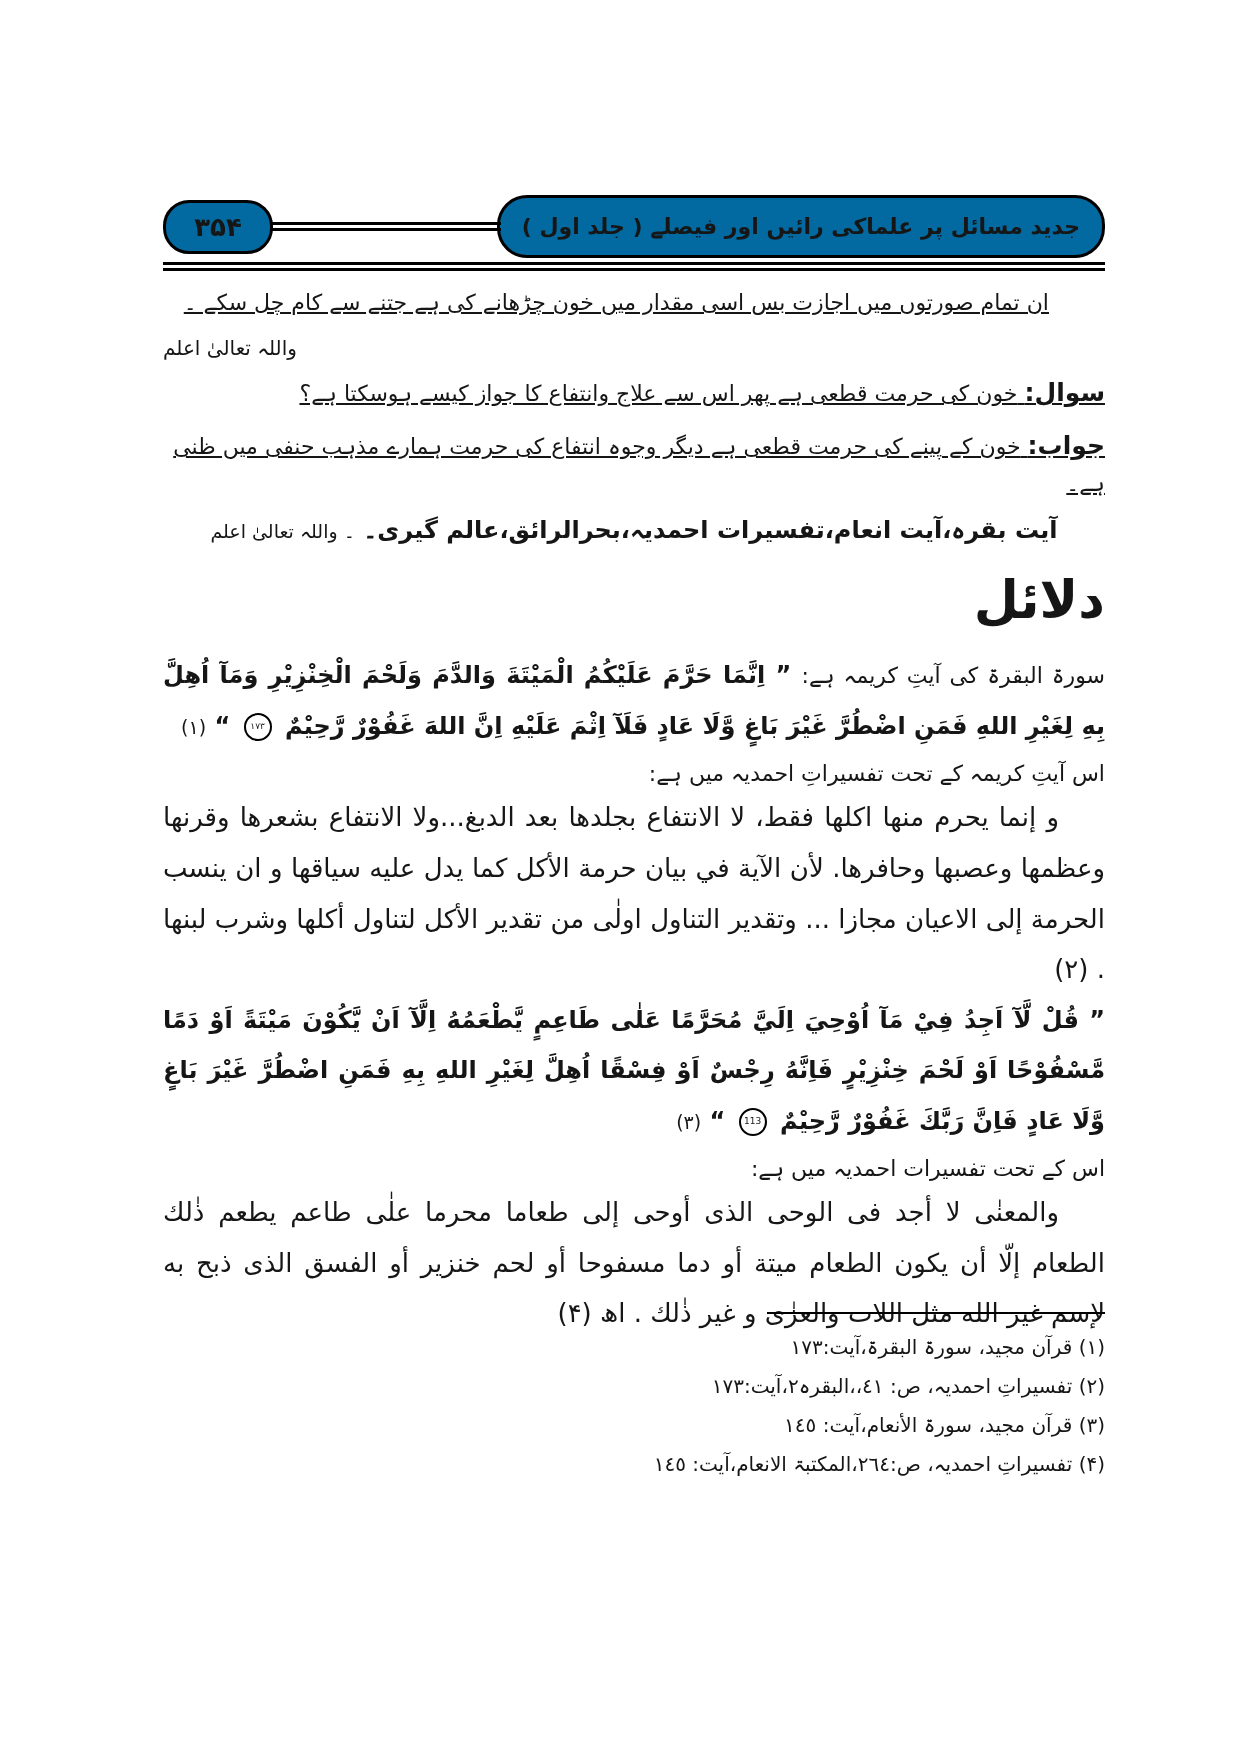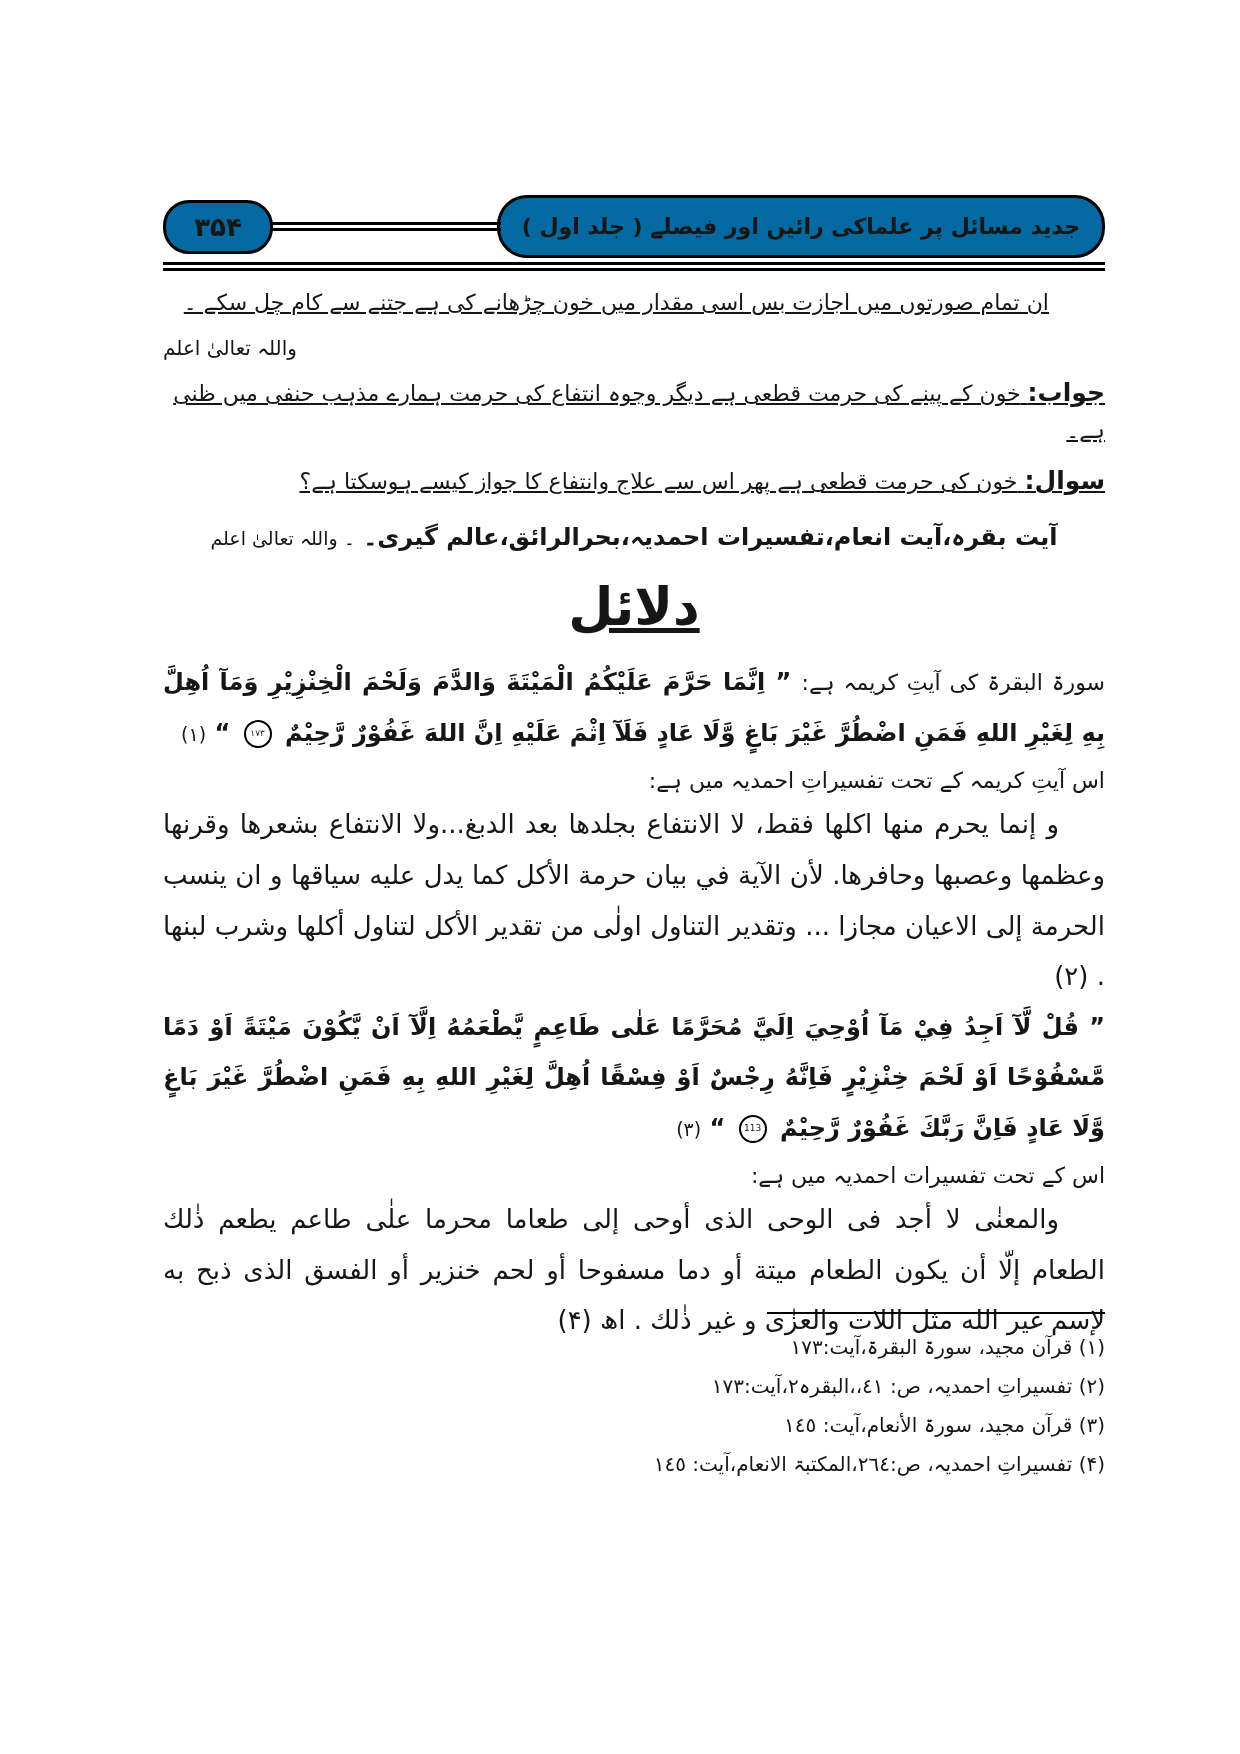--- a/index.html
+++ b/index.html
@@ -20,23 +20,23 @@
   .pill-number { min-width: 110px; text-align: center; font-size: 26px; font-weight: bold; padding: 9px 10px; border-radius: 26px; }
   .header-rule { height: 9px; border-top: 3px solid #000; border-bottom: 3px solid #000; box-sizing: border-box; margin-top: 4px; }
 
   
   .urdu { font-size: 22px; line-height: 1.6; text-align: right; text-decoration: underline; }
   .p1 { margin-top: 14px; padding-right: 56px; }
   .wallahu { text-align: left; font-size: 20px; margin-top: 16px; }
   .qa { margin-top: 13px; }
   .qa .label { font-weight: bold; font-size: 25px; }
   .qa .text { font-size: 22px; }
-  .refs { text-align: center; font-size: 24px; font-weight: bold; margin-top: 22px; }
+  .refs { text-align: center; font-size: 24px; font-weight: bold; margin-top: 15px; }
   .refs .small { font-size: 19px; font-weight: normal; }
-  .heading { text-align: center; font-size: 52px; font-weight: bold; margin: 26px 0 20px; text-decoration: underline; }
+  .heading { text-align: right; font-size: 52px; font-weight: bold; margin: 26px 0 20px; }
 
   .verse-block {
     font-size: 24px; font-weight: bold; line-height: 2.1;
     text-align: justify; text-align-last: right;
   }
   .verse-block .intro { font-weight: normal; font-size: 22px; }
   .verse-block .marker { font-weight: normal; font-size: 19px; }
   .ayah-circle {
     display: inline-flex; align-items: center; justify-content: center;
     width: 24px; height: 24px; border: 2px solid #000; border-radius: 50%;
@@ -70,27 +70,27 @@
       <div class="pill pill-number">
         <span>۳۵۴</span>
       </div>
     </div>
     <div class="header-rule"></div>
 
     <div class="urdu p1">ان تمام صورتوں میں اجازت بس اسی مقدار میں خون چڑھانے کی ہے جتنے سے کام چل سکے ۔</div>
     <div class="wallahu">واللہ تعالیٰ اعلم</div>
 
     <div class="urdu qa">
-      <span class="label">جواب:</span>
-      <span class="text">خون کے پینے کی حرمت قطعی ہے دیگر وجوہ انتفاع کی حرمت ہمارے مذہب حنفی میں ظنی ہے۔</span>
+      <span class="label">سوال:</span>
+      <span class="text">خون کی حرمت قطعی ہے پھر اس سے علاج وانتفاع کا جواز کیسے ہوسکتا ہے؟</span>
     </div>
 
     <div class="urdu qa">
-      <span class="label">سوال:</span>
-      <span class="text">خون کی حرمت قطعی ہے پھر اس سے علاج وانتفاع کا جواز کیسے ہوسکتا ہے؟</span>
+      <span class="label">جواب:</span>
+      <span class="text">خون کے پینے کی حرمت قطعی ہے دیگر وجوہ انتفاع کی حرمت ہمارے مذہب حنفی میں ظنی ہے۔</span>
     </div>
 
     <div class="refs">
       <span>آیت بقرہ،آیت انعام،تفسیرات احمدیہ،بحرالرائق،عالم گیری۔</span>
       <span class="small"> ۔ <span>واللہ تعالیٰ اعلم</span></span>
     </div>
 
     <div class="heading">دلائل</div>
 
     <div class="verse-block">

